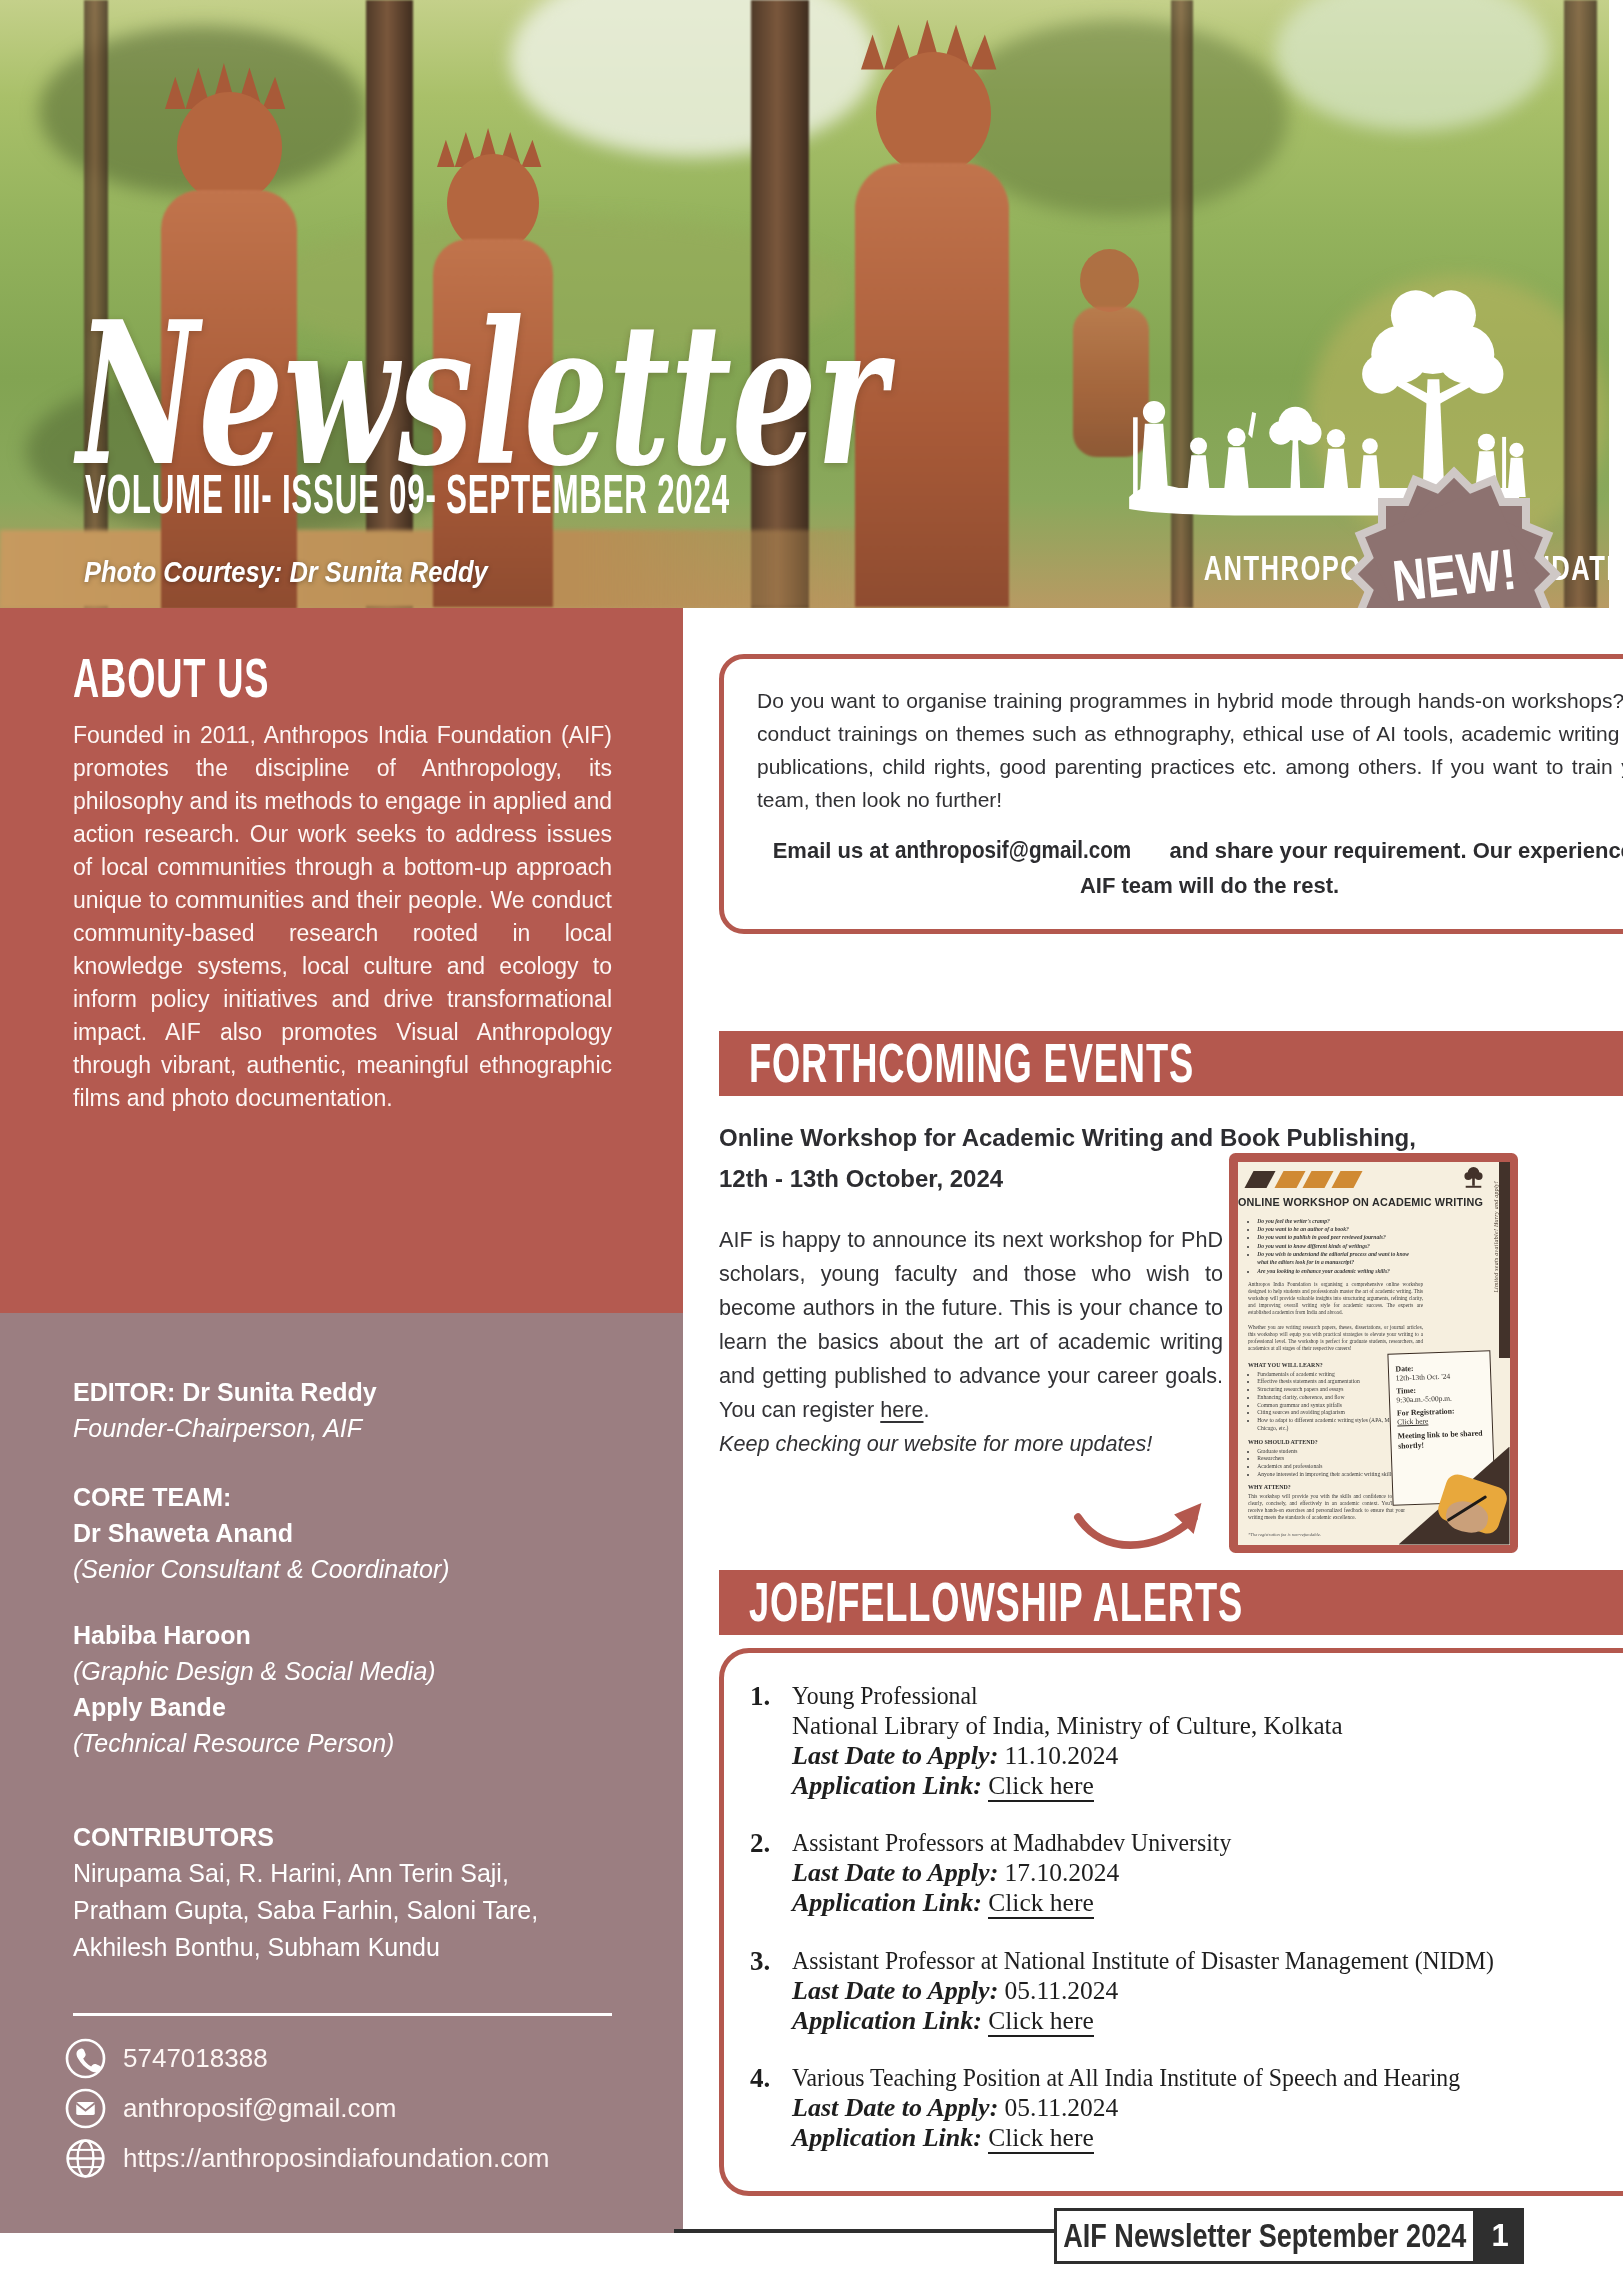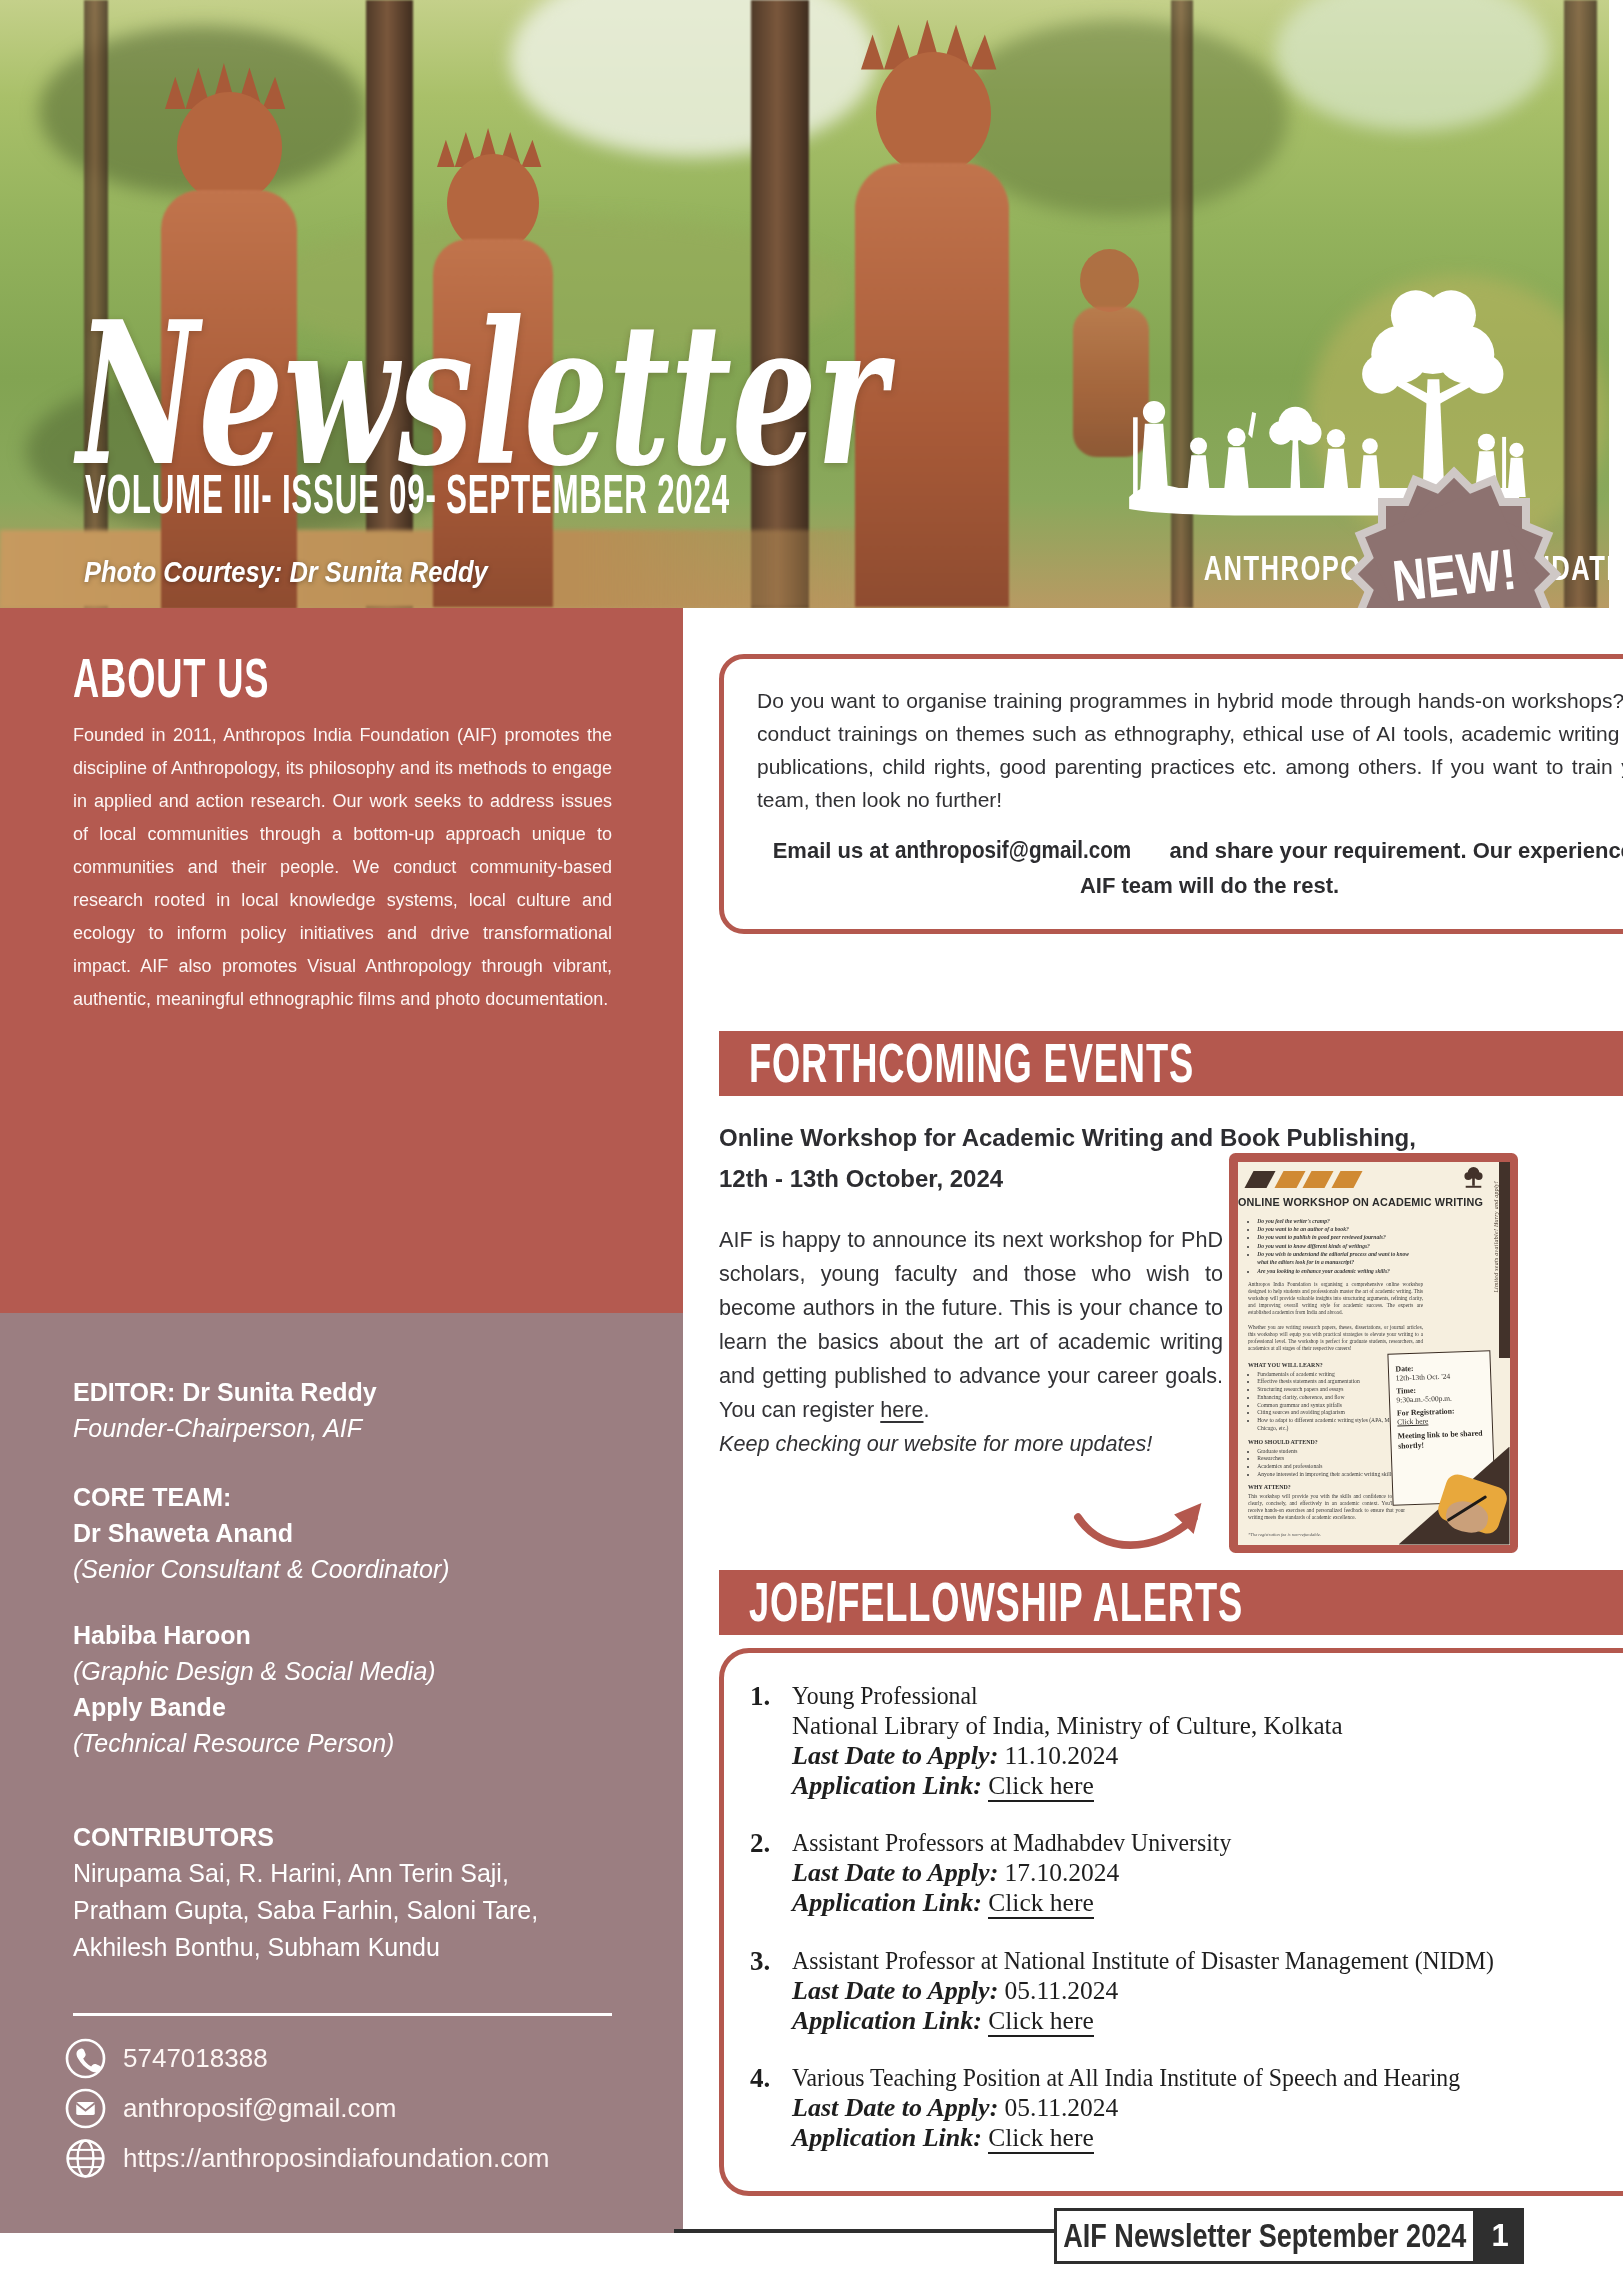--- a/index.html
+++ b/index.html
@@ -35,21 +35,21 @@
   
   #star{left:1352px;top:472px;width:204px;height:204px;z-index:6;}
   .sq{position:absolute;left:50%;top:50%;width:136px;height:136px;margin:-68px 0 0 -68px;background:#8d7270;}
   .sqo{width:152px;height:152px;margin:-76px 0 0 -76px;background:#cfc8c6;}
   #star-label{position:absolute;left:0;top:0;width:100%;height:100%;display:flex;align-items:center;justify-content:center;
     color:#fff;font-weight:bold;font-size:58px;transform:rotate(-6deg);z-index:2;}
 
   
   #sb-red{left:0;top:608px;width:683px;height:705px;background:#b45a50;color:#fdfbfa;}
   #about-h{position:absolute;left:73px;top:43px;font-weight:bold;font-size:55px;color:#fff;line-height:1;}
-  #about-body{position:absolute;left:73px;top:111px;width:539px;font-size:18px;line-height:33px;
+  #about-body{position:absolute;left:73px;top:111px;width:539px;font-size:23px;line-height:33px;
     text-align:justify;color:#fdf6f4;}
   #sb-mauve{left:0;top:1313px;width:683px;height:920px;background:#9b7e81;color:#fff;}
   .team-line{font-size:25px;line-height:36px;}
   .bold{font-weight:bold;} .ital{font-style:italic;}
   #team{position:absolute;left:73px;top:61px;width:536px;}
   #contrib{position:absolute;left:73px;top:506px;width:517px;}
   #sb-divider{position:absolute;left:73px;top:700px;width:539px;height:3.3px;background:#fff;}
   #contact{position:absolute;left:65px;top:725px;width:589px;}
   .c-row{display:flex;align-items:center;margin-bottom:9.2px;}
   .c-ic{width:41px;height:41px;margin-right:17px;flex:0 0 41px;}

